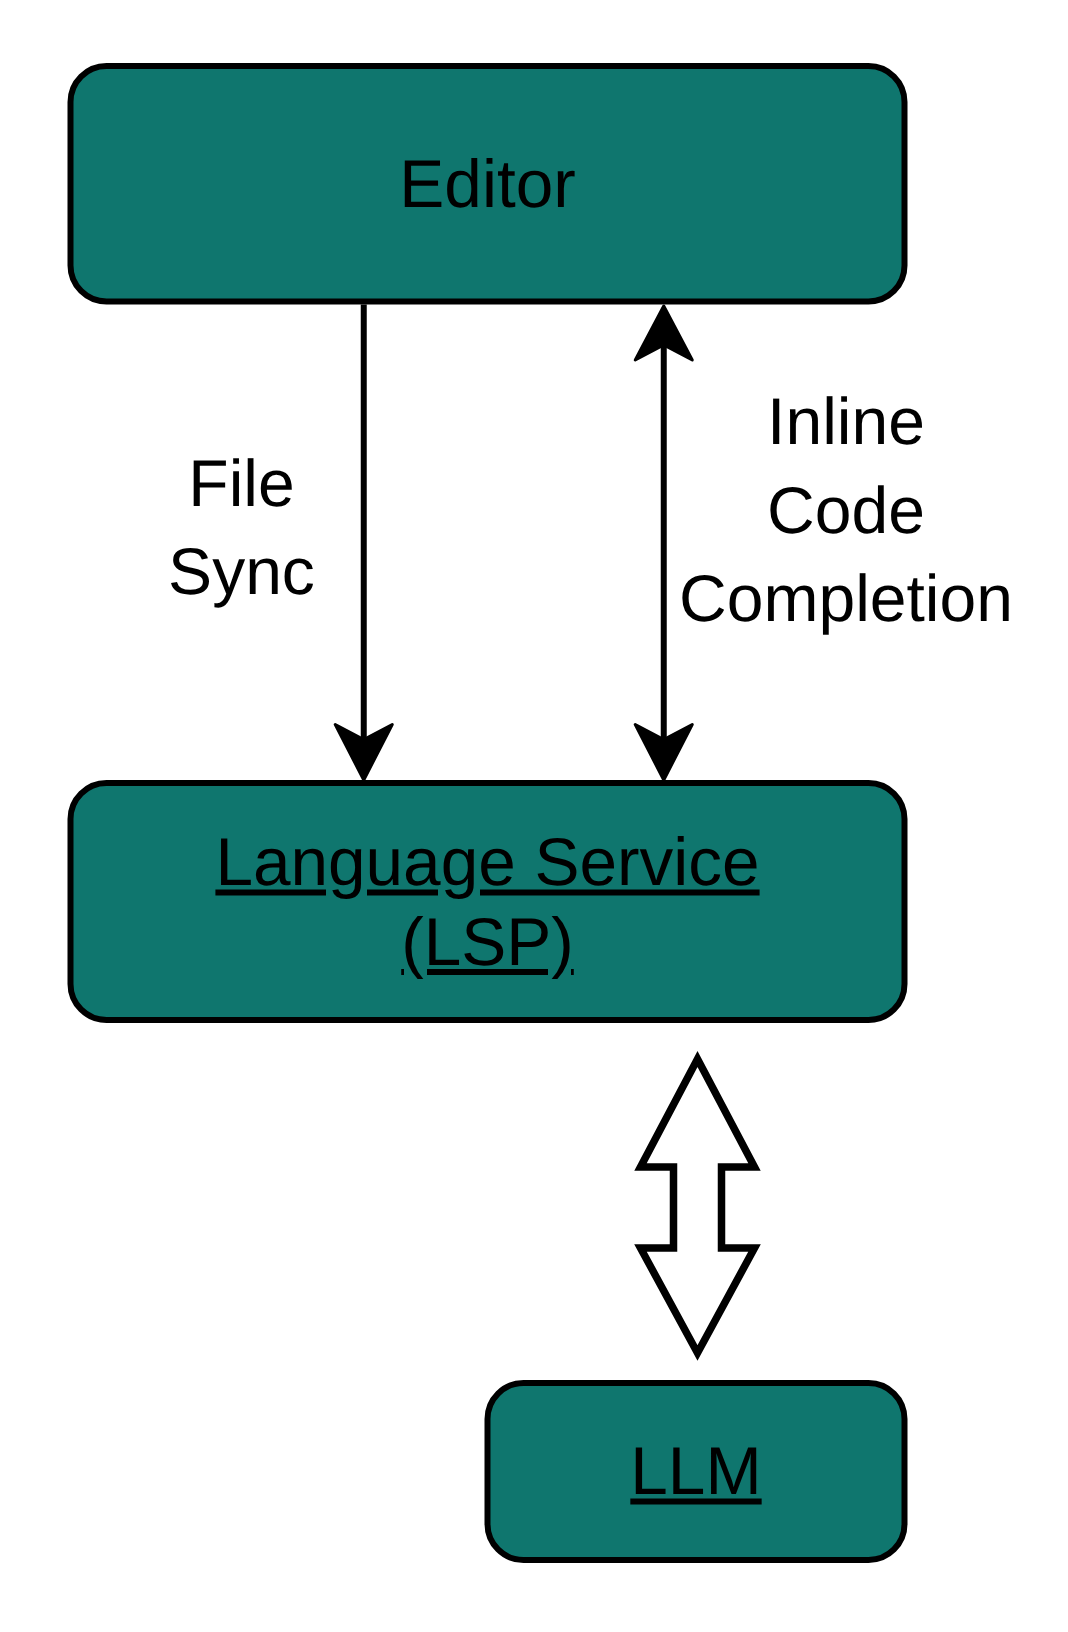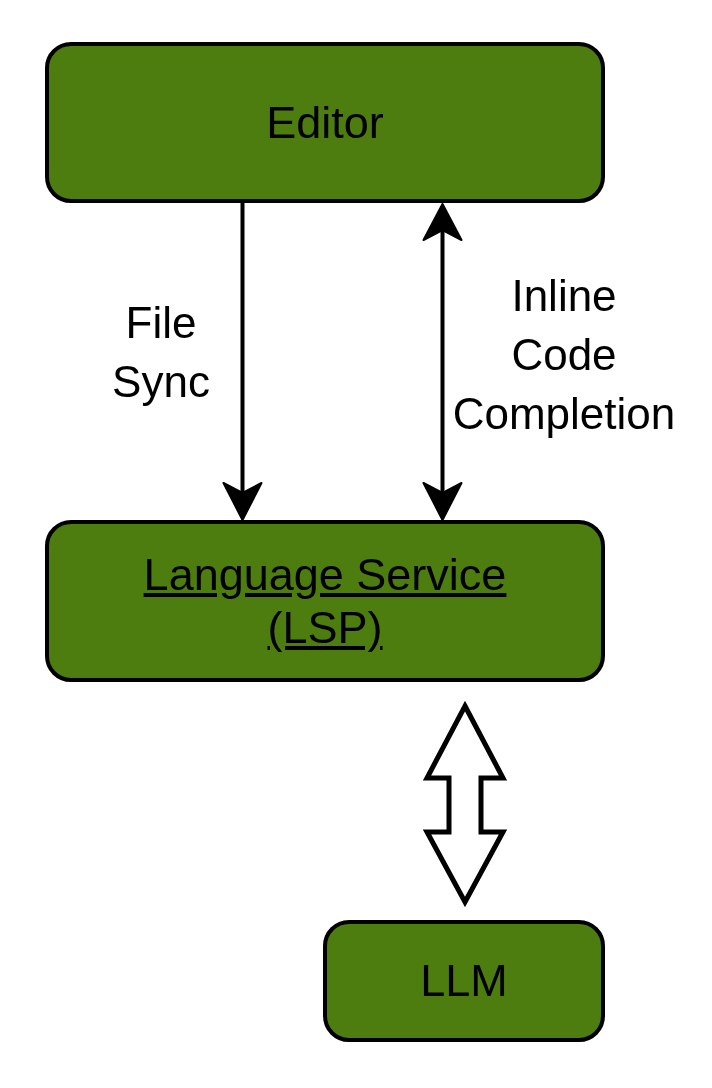--- a/index.html
+++ b/index.html
@@ -19,45 +19,45 @@
   .edges-layer {
     position: absolute;
     left: 0;
     top: 0;
     width: 712px;
     height: 1088px;
   }
   .node {
     position: absolute;
     box-sizing: border-box;
-    background: #4d7c0f;
+    background: #0f766e;
     border: 4px solid #000000;
     border-radius: 26px;
     display: flex;
     align-items: center;
     justify-content: center;
   }
   .node-label {
     font-size: 45px;
     line-height: 1.18;
     text-align: center;
     white-space: pre-line;
   }
   .node-editor { left: 45px; top: 42px;  width: 560px; height: 161px; }
   .node-lsp    { left: 45px; top: 520px; width: 560px; height: 162px; text-decoration: underline; }
-  .node-llm    { left: 323px; top: 920px; width: 282px; height: 122px; }
+  .node-llm    { left: 323px; top: 920px; width: 282px; height: 122px; text-decoration: underline; }
   .edge-label {
     position: absolute;
     font-size: 44px;
     line-height: 59px;
     text-align: center;
     white-space: pre-line;
   }
   .label-file-sync { left: 41px;  top: 293px; width: 240px; }
-  .label-inline    { left: 424px; top: 266px; width: 280px; }
+  .label-inline    { left: 424px; top: 252px; width: 280px; }
 </style>
 </head>
 <body>
 
 <div class="canvas">
 
   <svg class="edges-layer" width="712" height="1088" viewBox="0 0 712 1088" xmlns="http://www.w3.org/2000/svg">
 
     <g stroke="#000000" fill="#000000">
       <line x1="242.5" y1="203" x2="242.5" y2="492" stroke-width="4" fill="none"></line>

